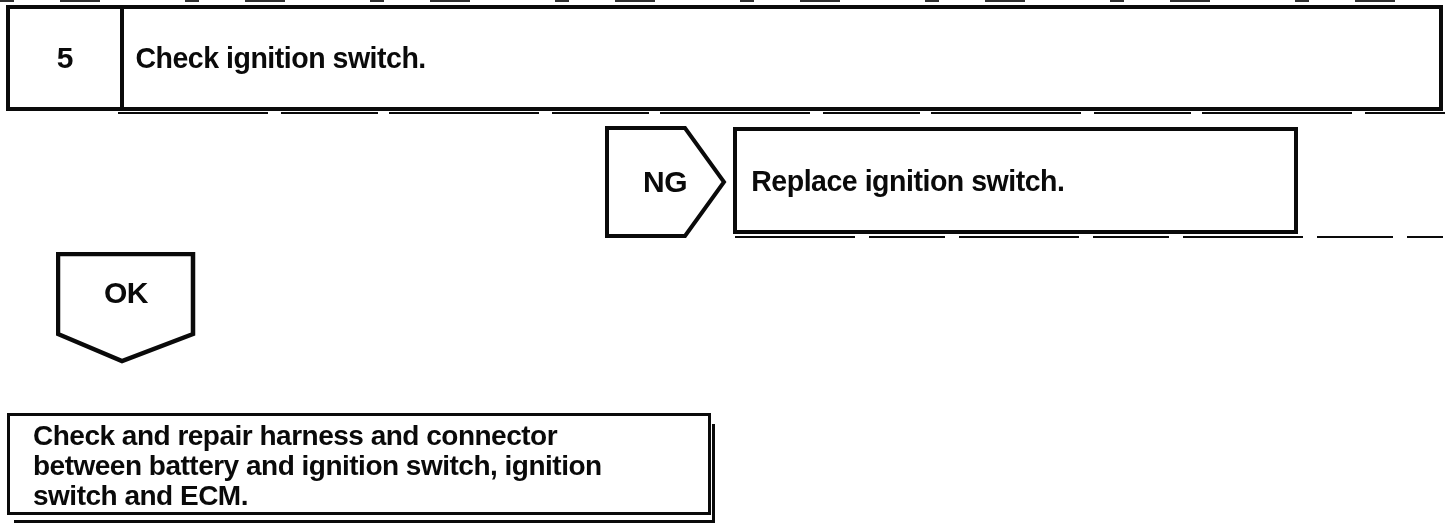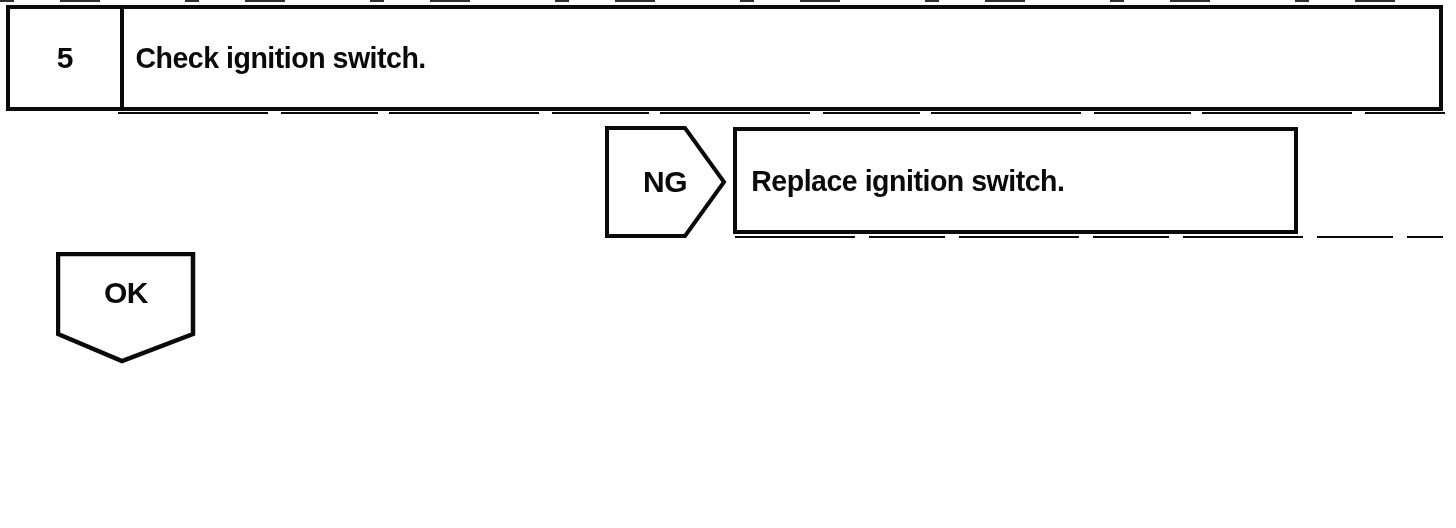--- a/index.html
+++ b/index.html
@@ -167,14 +167,19 @@
 
   <div class="echo echo-c"></div>
 
   <div class="ok-wrap">
     <svg width="140" height="112" viewBox="0 0 140 112">
       <polygon points="2,2 137,2 137,82 66,109 2,82" fill="#ffffff" stroke="#0a0a0a" stroke-width="4.5" stroke-miterlimit="10"></polygon>
     </svg>
     <div class="pent-label ok-label">OK</div>
   </div>
 
+  <div class="box harness-box">
+    <div class="instr multiline">Check and repair harness and connector
+between battery and ignition switch, ignition
+switch and ECM.</div>
+  </div>
 
 </div>
 
 </body></html>

